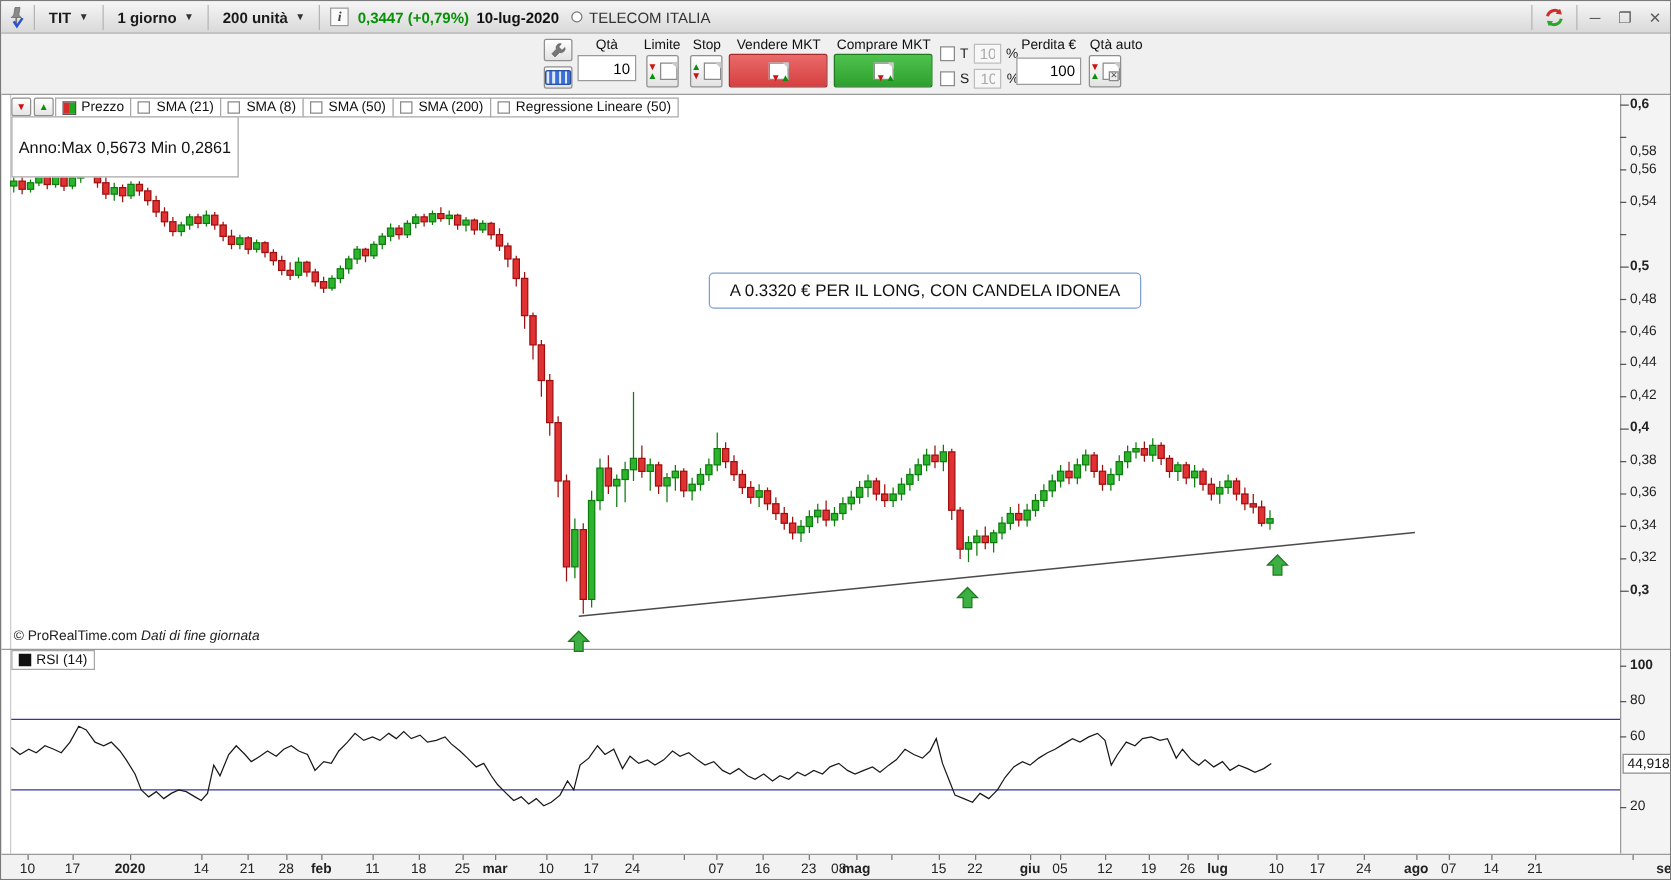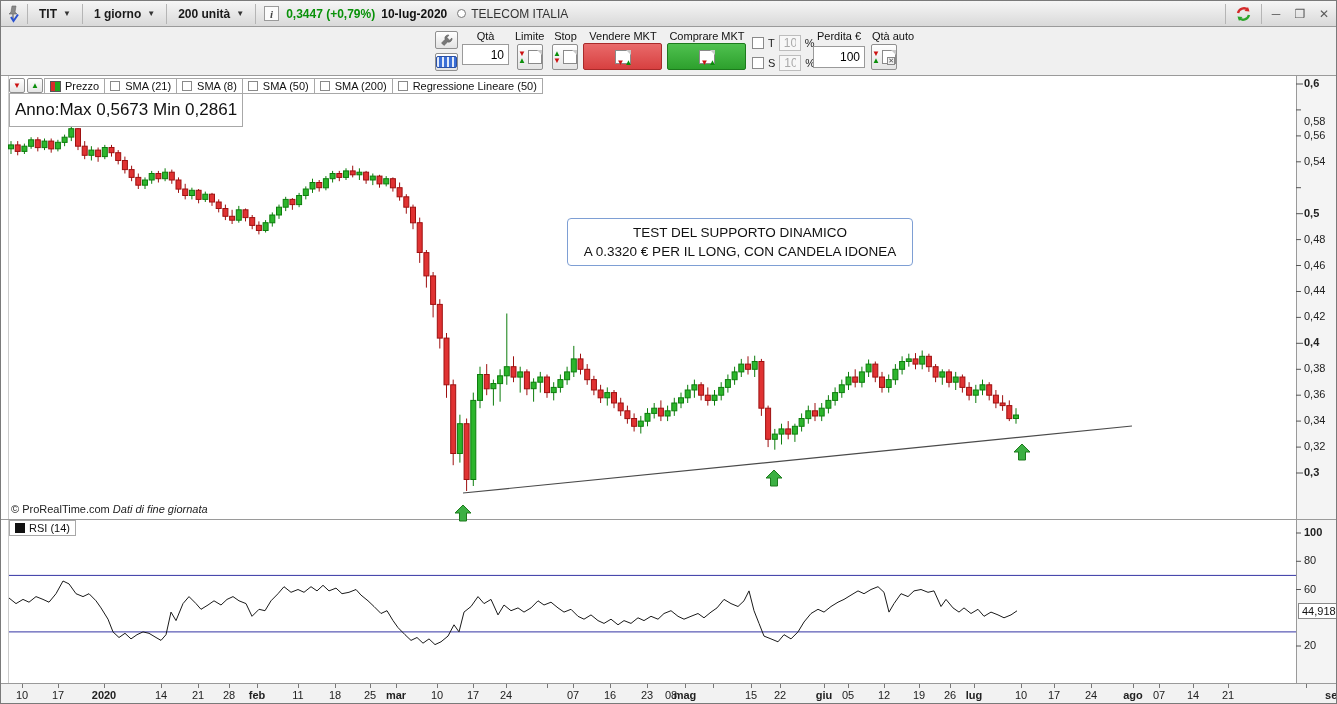--- a/index.html
+++ b/index.html
@@ -65,21 +65,21 @@
   .legend-row{position:absolute;left:8px;top:77px;display:flex;align-items:flex-start;z-index:10;}
   .lg-btn{width:16px;height:15px;margin-right:2px;border:1px solid #8f8f8f;border-radius:2px;
     background:linear-gradient(#fff,#e5e5e5);display:flex;align-items:center;justify-content:center;
     font-size:9px;line-height:9px;}
   .lg-box{border:1px solid #a8a8a8;background:#fff;height:16px;display:flex;align-items:center;
     padding:0 5px;font-size:11px;color:#111;margin-left:-1px;white-space:nowrap;}
   .sw-prezzo{width:11px;height:11px;margin-right:4px;
     background:linear-gradient(90deg,#d92b2b 0 50%,#1fa81f 50% 100%);border:1px solid #555;}
   .lg-chk{width:10px;height:10px;border:1px solid #8a8a8a;background:#fff;margin-right:5px;}
   .anno-box{position:absolute;left:8px;top:92px;border:1px solid #a8a8a8;background:#fff;
-    font-size:17px;color:#111;padding:6px 5px;z-index:10;white-space:nowrap;}
+    font-size:13px;color:#111;padding:16px 5px;z-index:10;white-space:nowrap;}
 
   .note-box{position:absolute;left:566px;top:217px;width:346px;z-index:8;
     border:1px solid #7e9fd4;border-radius:4px;background:#fff;
     text-align:center;font-size:13.5px;color:#111;padding:4px 2px;line-height:19px;}
 
   .copyright{position:absolute;left:10px;top:502px;font-size:11px;color:#222;z-index:10;white-space:nowrap;}
   .copyright .ital{font-style:italic;}
 
   .rsi-legend{position:absolute;left:8px;top:519px;z-index:10;border:1px solid #a8a8a8;background:#fff;
     height:16px;display:flex;align-items:center;padding:0 5px;font-size:11px;color:#111;}
@@ -901,21 +901,20 @@
         <span class="lg-box">
           <span class="lg-chk"></span>
           <span>Regressione Lineare (50)</span>
         </span>
       </span>
   </div>
 
   <div class="anno-box">Anno:Max 0,5673 Min 0,2861</div>
 
   <div class="note-box">
-    <div>TEST DEL SUPPORTO DINAMICO</div>
     <div>A 0.3320 € PER IL LONG, CON CANDELA IDONEA</div>
   </div>
 
   <div class="copyright"><span>© ProRealTime.com  </span><span class="ital">Dati di fine giornata</span></div>
 
   <div class="rsi-legend">
     <span class="sw-rsi"></span>
     <span>RSI (14)</span>
   </div>
 

